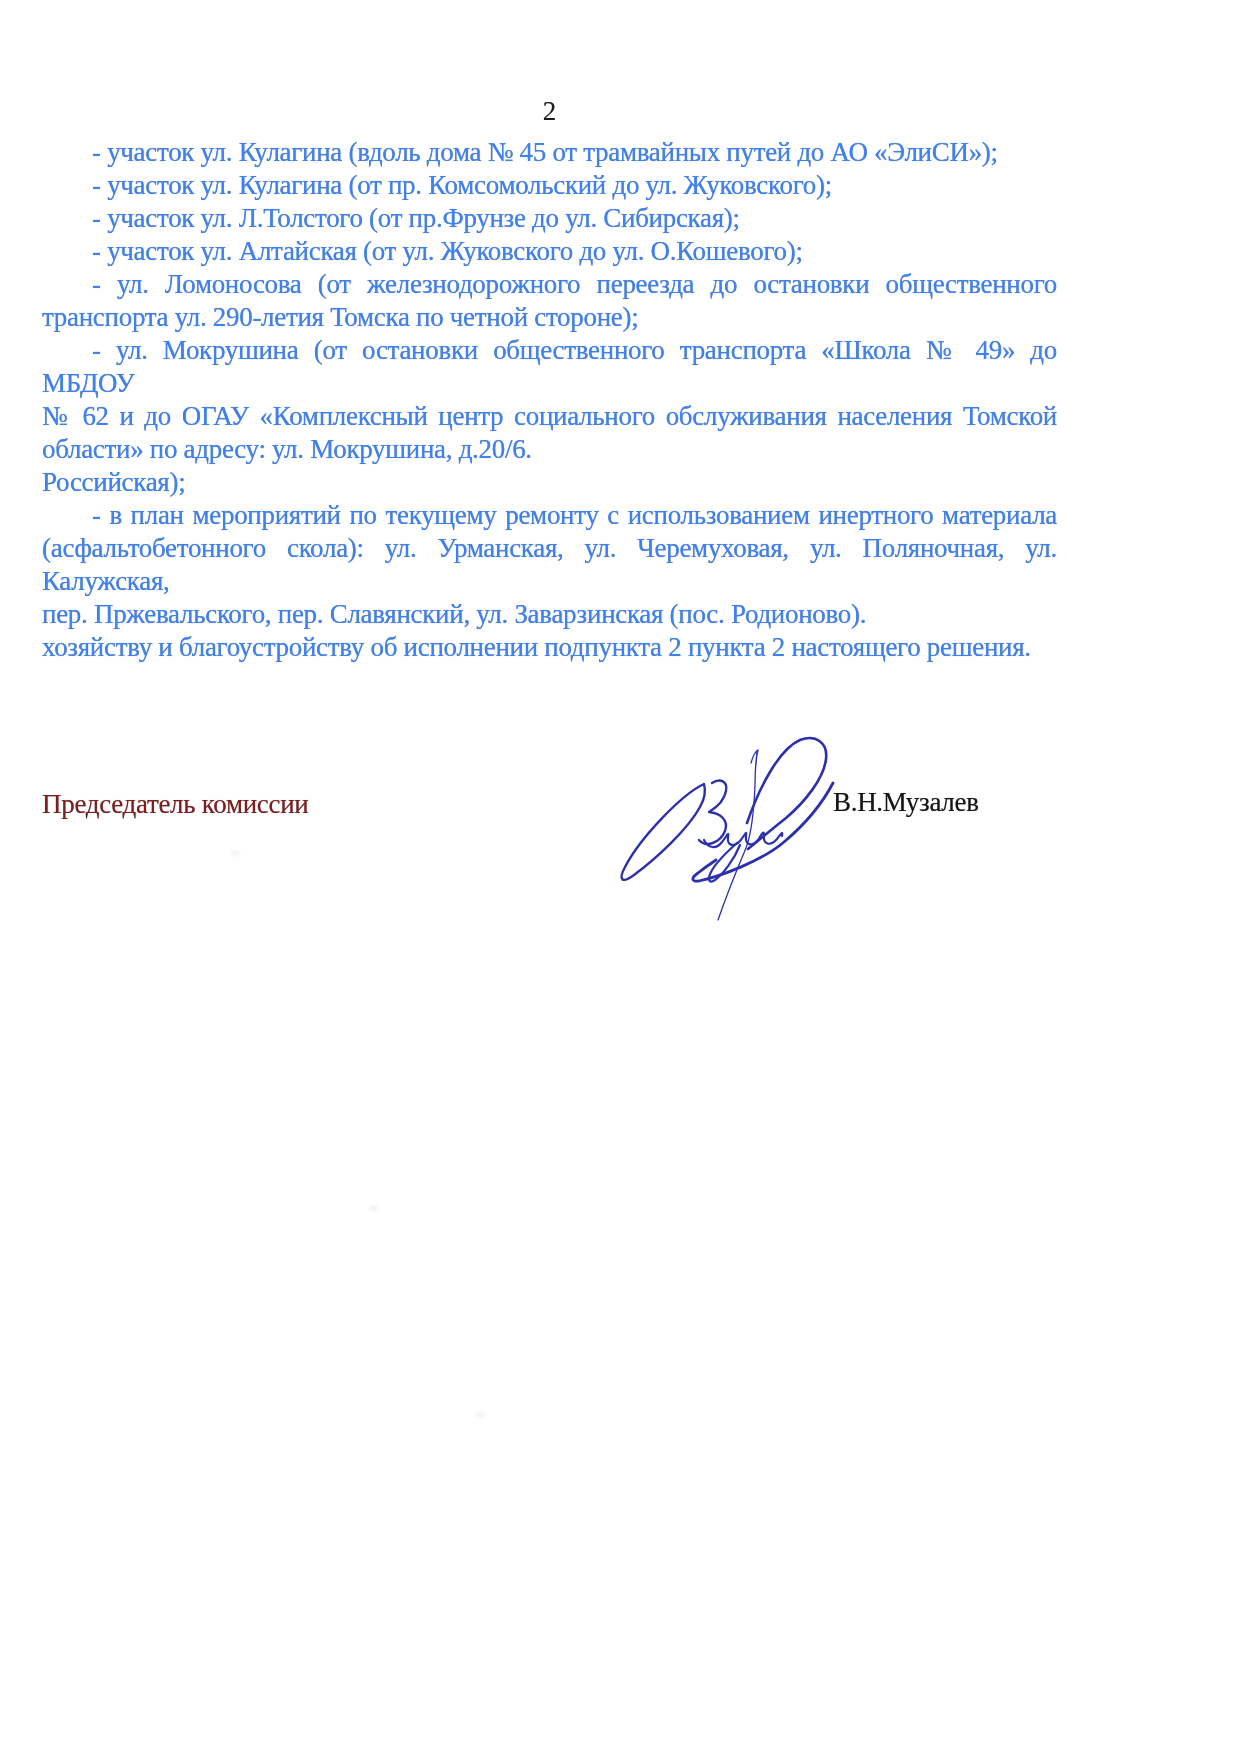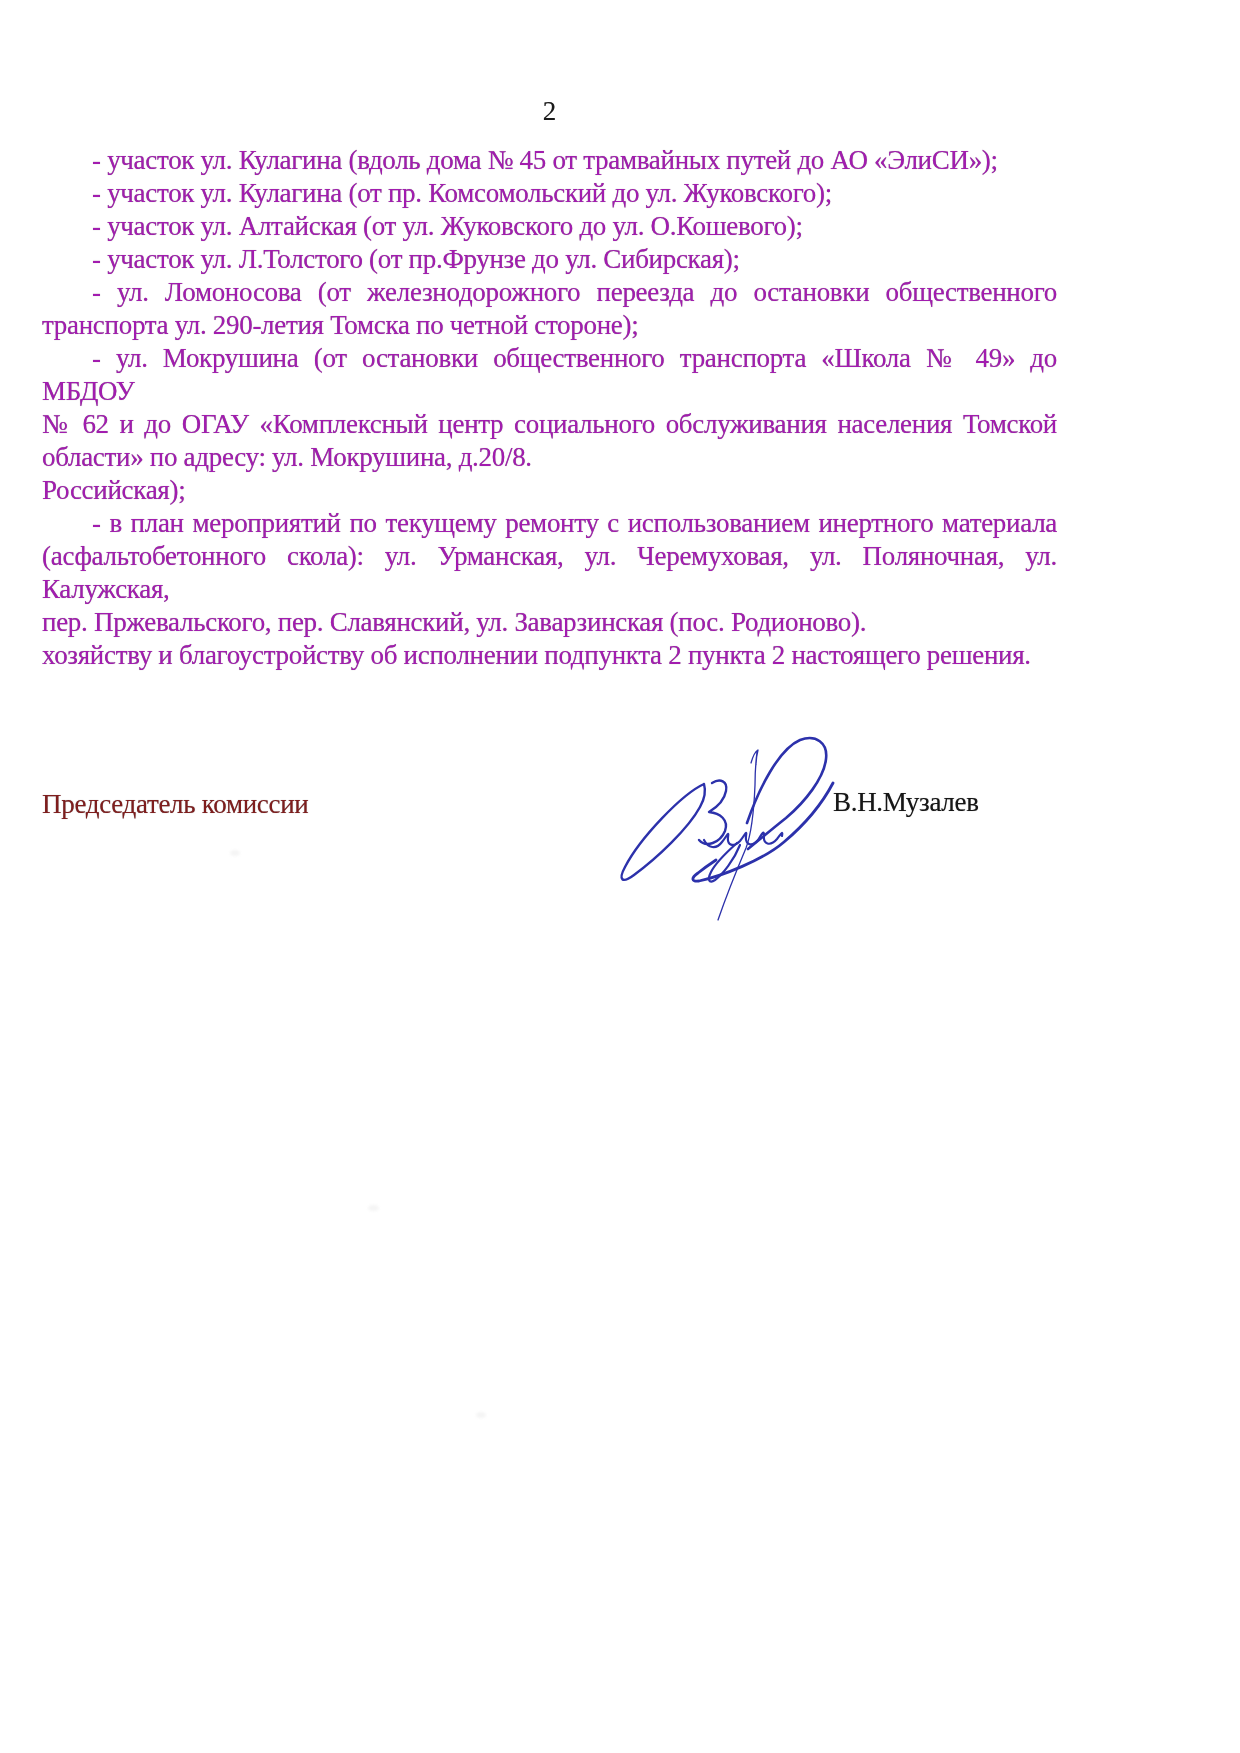--- a/index.html
+++ b/index.html
@@ -19,26 +19,26 @@
     width: 1015px;
     text-align: center;
     font-size: 27px;
     line-height: 33px;
     color: #1b1b1b;
     text-shadow: 0 0 0.6px rgba(0,0,0,0.45);
   }
   .doc-body {
     position: absolute;
     left: 42px;
-    top: 144px;
+    top: 136px;
     width: 1015px;
     font-size: 27px;
     line-height: 33px;
     letter-spacing: -0.3px;
-    color: #a21caf;
+    color: #3b82f6;
     text-shadow: 0 0 0.7px rgba(10,10,10,0.5);
   }
   .para { margin: 0; }
   .line {
     text-align: justify;
     text-align-last: justify;
     overflow: hidden;
     white-space: normal;
   }
   .line.last { text-align-last: left; }
@@ -89,33 +89,33 @@
   <div class="page-number">2</div>
 
   <div class="doc-body">
       <div class="para">
         <div class="line first last">- участок ул. Кулагина (вдоль дома № 45 от трамвайных путей до АО «ЭлиСИ»);</div>
       </div>
       <div class="para">
         <div class="line first last">- участок ул. Кулагина (от пр. Комсомольский до ул. Жуковского);</div>
       </div>
       <div class="para">
-        <div class="line first last">- участок ул. Алтайская (от ул. Жуковского до ул. О.Кошевого);</div>
+        <div class="line first last">- участок ул. Л.Толстого (от пр.Фрунзе до ул. Сибирская);</div>
       </div>
       <div class="para">
-        <div class="line first last">- участок ул. Л.Толстого (от пр.Фрунзе до ул. Сибирская);</div>
+        <div class="line first last">- участок ул. Алтайская (от ул. Жуковского до ул. О.Кошевого);</div>
       </div>
       <div class="para">
         <div class="line first">- ул. Ломоносова (от железнодорожного переезда до остановки общественного</div>
         <div class="line last">транспорта ул. 290-летия Томска по четной стороне);</div>
       </div>
       <div class="para">
         <div class="line first">- ул. Мокрушина (от остановки общественного транспорта «Школа № 49» до МБДОУ</div>
         <div class="line">№ 62 и до ОГАУ «Комплексный центр социального обслуживания населения Томской</div>
-        <div class="line last">области» по адресу: ул. Мокрушина, д.20/8.</div>
+        <div class="line last">области» по адресу: ул. Мокрушина, д.20/6.</div>
       </div>
       <div class="para">
         <div class="line last">Российская);</div>
       </div>
       <div class="para">
         <div class="line first">- в план мероприятий по текущему ремонту с использованием инертного материала</div>
         <div class="line">(асфальтобетонного скола): ул. Урманская, ул. Черемуховая, ул. Поляночная, ул. Калужская,</div>
         <div class="line last">пер. Пржевальского, пер. Славянский, ул. Заварзинская (пос. Родионово).</div>
       </div>
       <div class="para">

